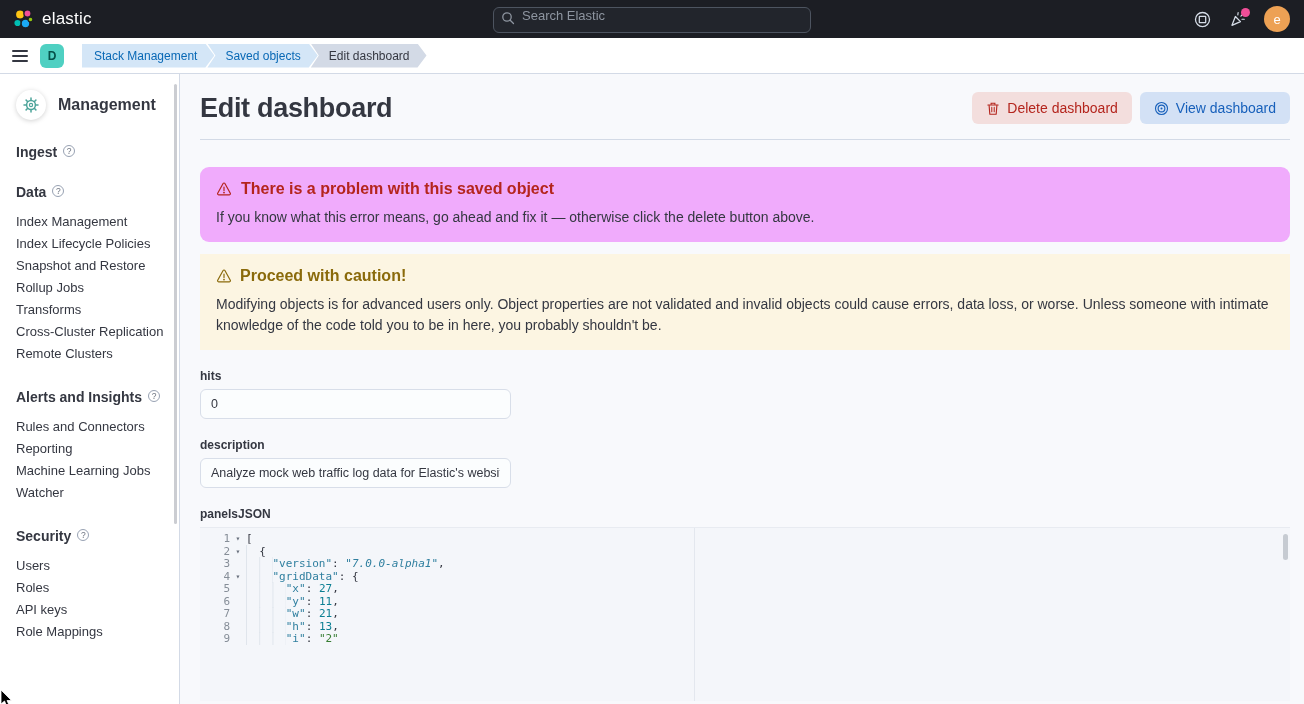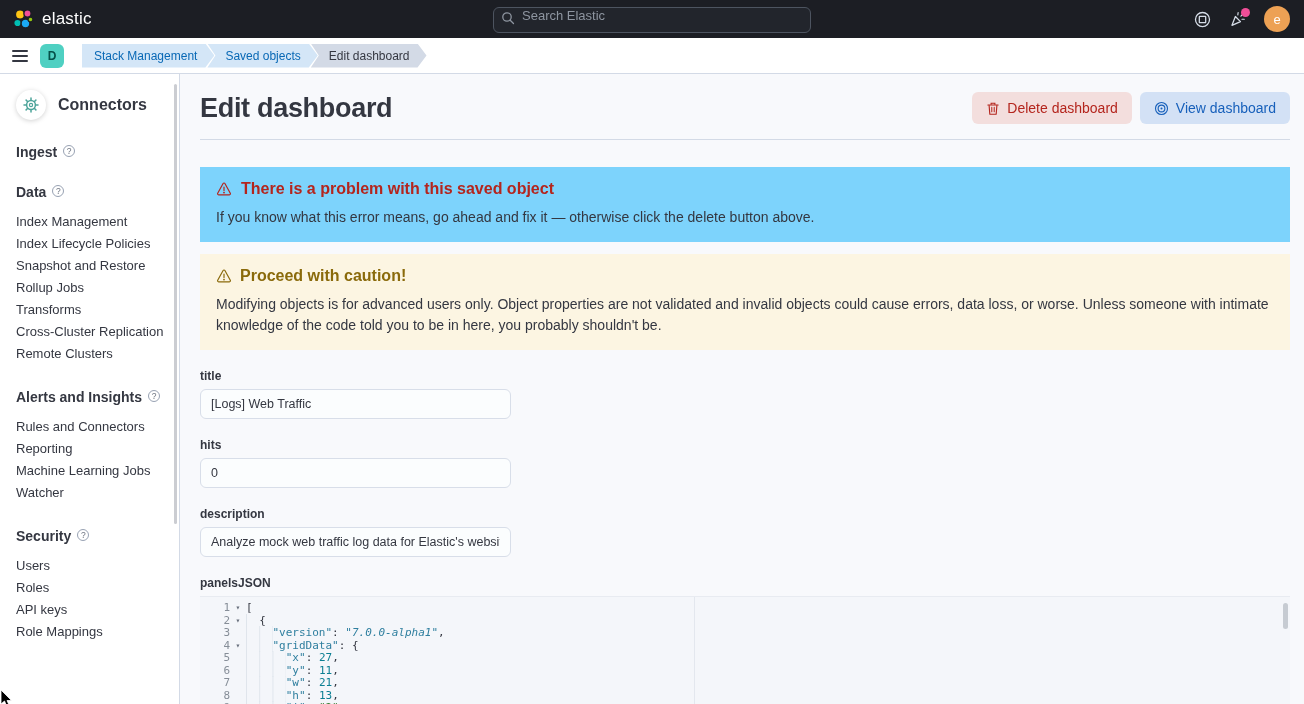--- a/index.html
+++ b/index.html
@@ -49,21 +49,21 @@
   h1.page-title { font-size:27px; font-weight:700; letter-spacing:-.3px; color:#343741; }
   .head-buttons { margin-left:auto; display:flex; gap:8px; }
   .btn { height:32px; border:none; border-radius:6px; padding:0 14px; font-size:14px; font-weight:500; font-family:inherit; display:inline-flex; align-items:center; gap:7px; cursor:pointer; }
   .btn-danger { background:#f3dedd; color:#b4251d; }
   .btn-primary { background:#d3e1f5; color:#1760bb; }
   hr.rule { border:none; border-top:1px solid #d3dae6; margin-top:15px; }
 
   .callout { margin-top:27px; padding:13px 16px 14px; }
   .callout.warning { margin-top:12px; }
   .callout-title { display:flex; align-items:center; gap:9px; font-size:16px; font-weight:600; }
-  .callout.danger { background:#7dd3fc; }
+  .callout.danger { background:#f0abfc;border-radius:9px; }
   .callout.danger .callout-title { color:#b4251d; }
   .callout.warning { background:#fcf5e2; }
   .callout.warning .callout-title { color:#8a6a0b;gap:8px; }
   .callout-body { margin-top:9px; font-size:14px; line-height:21px; color:#343741; max-width:1100px; }
 
   .field { margin-top:19px; }
   .field-label, .editor-label { font-size:12px; font-weight:700; margin-bottom:6px; display:block; }
   .field input { width:311px; height:30px; background:#fbfdfe; border:1px solid #d8dee9; border-radius:6px; padding:0 10px; font-size:12.5px; color:#343741; font-family:inherit; outline:none; }
   .editor-wrap { margin-top:19px; flex:1; min-height:0; }
 
@@ -151,21 +151,21 @@
               <line x1="3" y1="8" x2="1" y2="8"></line>
             <line x1="8" y1="13" x2="8" y2="15"></line>
               <line x1="8" y1="3" x2="8" y2="1"></line>
             <line x1="11.5" y1="11.5" x2="12.9" y2="12.9"></line>
               <line x1="4.5" y1="4.5" x2="3.1" y2="3.1"></line>
             <line x1="11.5" y1="4.5" x2="12.9" y2="3.1"></line>
               <line x1="4.5" y1="11.5" x2="3.1" y2="12.9"></line>
           </g>
         </svg>
       </span>
-      <span class="side-title">Connectors</span>
+      <span class="side-title">Management</span>
     </div>
     <div id="side-sections">
         <div class="side-section">
       <div class="side-heading">
         <span class="sec-label">Ingest</span>
         <span class="help-icon">?</span>
       </div>
     </div>
         <div class="side-section">
       <div class="side-heading">
@@ -254,24 +254,20 @@
           <line x1="8" y1="6" x2="8" y2="9.6" stroke="#8a6a0b" stroke-width="1.2" stroke-linecap="round"></line>
           <circle cx="8" cy="11.6" r=".9" fill="#8a6a0b"></circle>
         </svg>
         <span>Proceed with caution!</span>
       </div>
       <div class="callout-body">Modifying objects is for advanced users only. Object properties are not validated and invalid objects could cause errors, data loss, or worse. Unless someone with intimate knowledge of the code told you to be in here, you probably shouldn't be.</div>
     </div>
 
     <div id="fields">
         <div class="field">
-    <label class="field-label">title</label>
-    <input value="[Logs] Web Traffic" style="">
-  </div>
-        <div class="field">
     <label class="field-label">hits</label>
     <input value="0" style="">
   </div>
         <div class="field">
     <label class="field-label">description</label>
     <input value="Analyze mock web traffic log data for Elastic's website" style="">
   </div>
       </div>
 
     <div class="editor-wrap">

